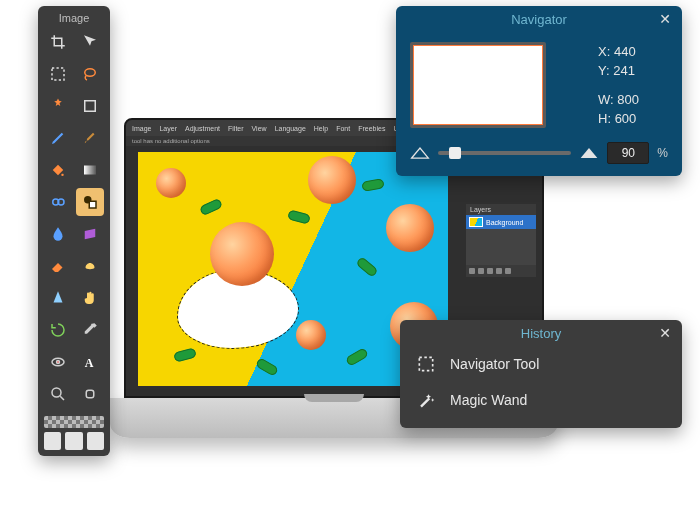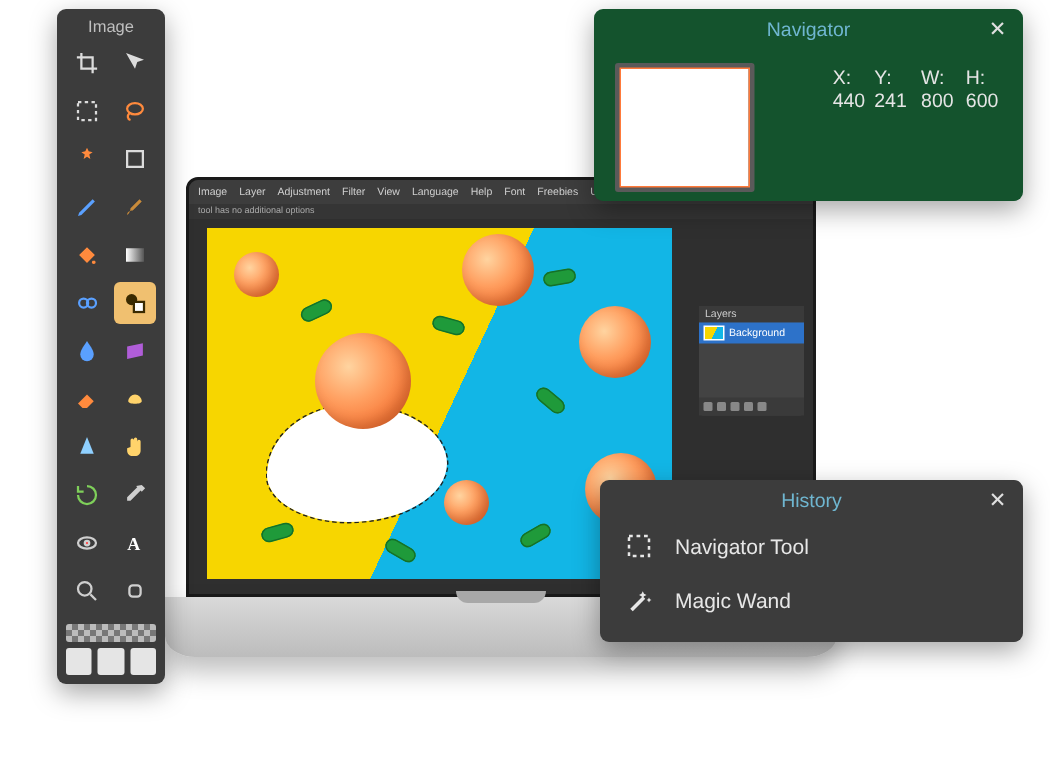--- a/index.html
+++ b/index.html
@@ -174,21 +174,21 @@
   .laptop-hinge{
     position:absolute;left:50%;top:-4px;transform:translateX(-50%);
     width:60px;height:8px;border-radius:0 0 8px 8px;background:#a8a8a8;
   }
 
   
   .navigator {
     position: absolute;
     right: 18px; top: 6px;
     width: 286px;
-    background: #14532d;
+    background: #0c4a6e;
     border-radius: 6px;
     box-shadow: 0 6px 18px rgba(0,0,0,.35);
     z-index: 60;
   }
   .panel-head{
     position:relative; height:26px;
     display:flex;align-items:center;justify-content:center;
     color:#6fb6d0;font-size:13px;
   }
   .panel-head .close{
@@ -203,21 +203,21 @@
     width:136px;height:86px;
     background:#5a5a5a;
     border-radius:2px;
     padding:4px;
   }
   .nav-preview-inner{
     width:100%;height:100%;background:#fff;
     outline:1px solid #ff7a3a;
   }
   .nav-coords{
-    display:flex;flex-direction:row;gap:4px;padding-top:2px;
+    display:flex;flex-direction:column;gap:4px;padding-top:2px;
     font-size:13px;color:#e5e5e5;margin-left:38px;
   }
   .nav-coords .gap{height:6px;}
   .nav-zoom{
     display:flex;align-items:center;gap:8px;
     padding: 8px 14px 12px;
   }
   .zoom-out,.zoom-in{
     color:#e3e3e3;cursor:pointer;
   }
@@ -477,20 +477,37 @@
       <div class="nav-preview-inner"></div>
     </div>
     <div class="nav-coords">
       <div><span>X:</span> <span>440</span></div>
       <div><span>Y:</span> <span>241</span></div>
       <div class="gap"></div>
       <div><span>W:</span> <span>800</span></div>
       <div><span>H:</span> <span>600</span></div>
     </div>
   </div>
+  <div class="nav-zoom">
+    <span class="zoom-out">
+        <svg viewBox="0 0 24 16" fill="currentColor">
+          <path d="M2 14L12 2l10 12z" fill="none" stroke="currentColor" stroke-width="1.5"></path>
+        </svg>
+      </span>
+    <div class="zoom-slider">
+      <div class="thumb"></div>
+    </div>
+    <span class="zoom-in">
+        <svg viewBox="0 0 24 16" fill="currentColor">
+          <path d="M2 14L12 2l10 12z"></path>
+        </svg>
+      </span>
+    <div class="zoom-val">90</div>
+    <span class="pct">%</span>
+  </div>
 </div>
 
 <div class="history">
   <div class="panel-head">
     <span>History</span>
     <span class="close">✕</span>
   </div>
 
   <div class="hist-row">
     <svg viewBox="0 0 24 24" fill="none" stroke="#e7e7e7" stroke-width="2" stroke-dasharray="3 3">

